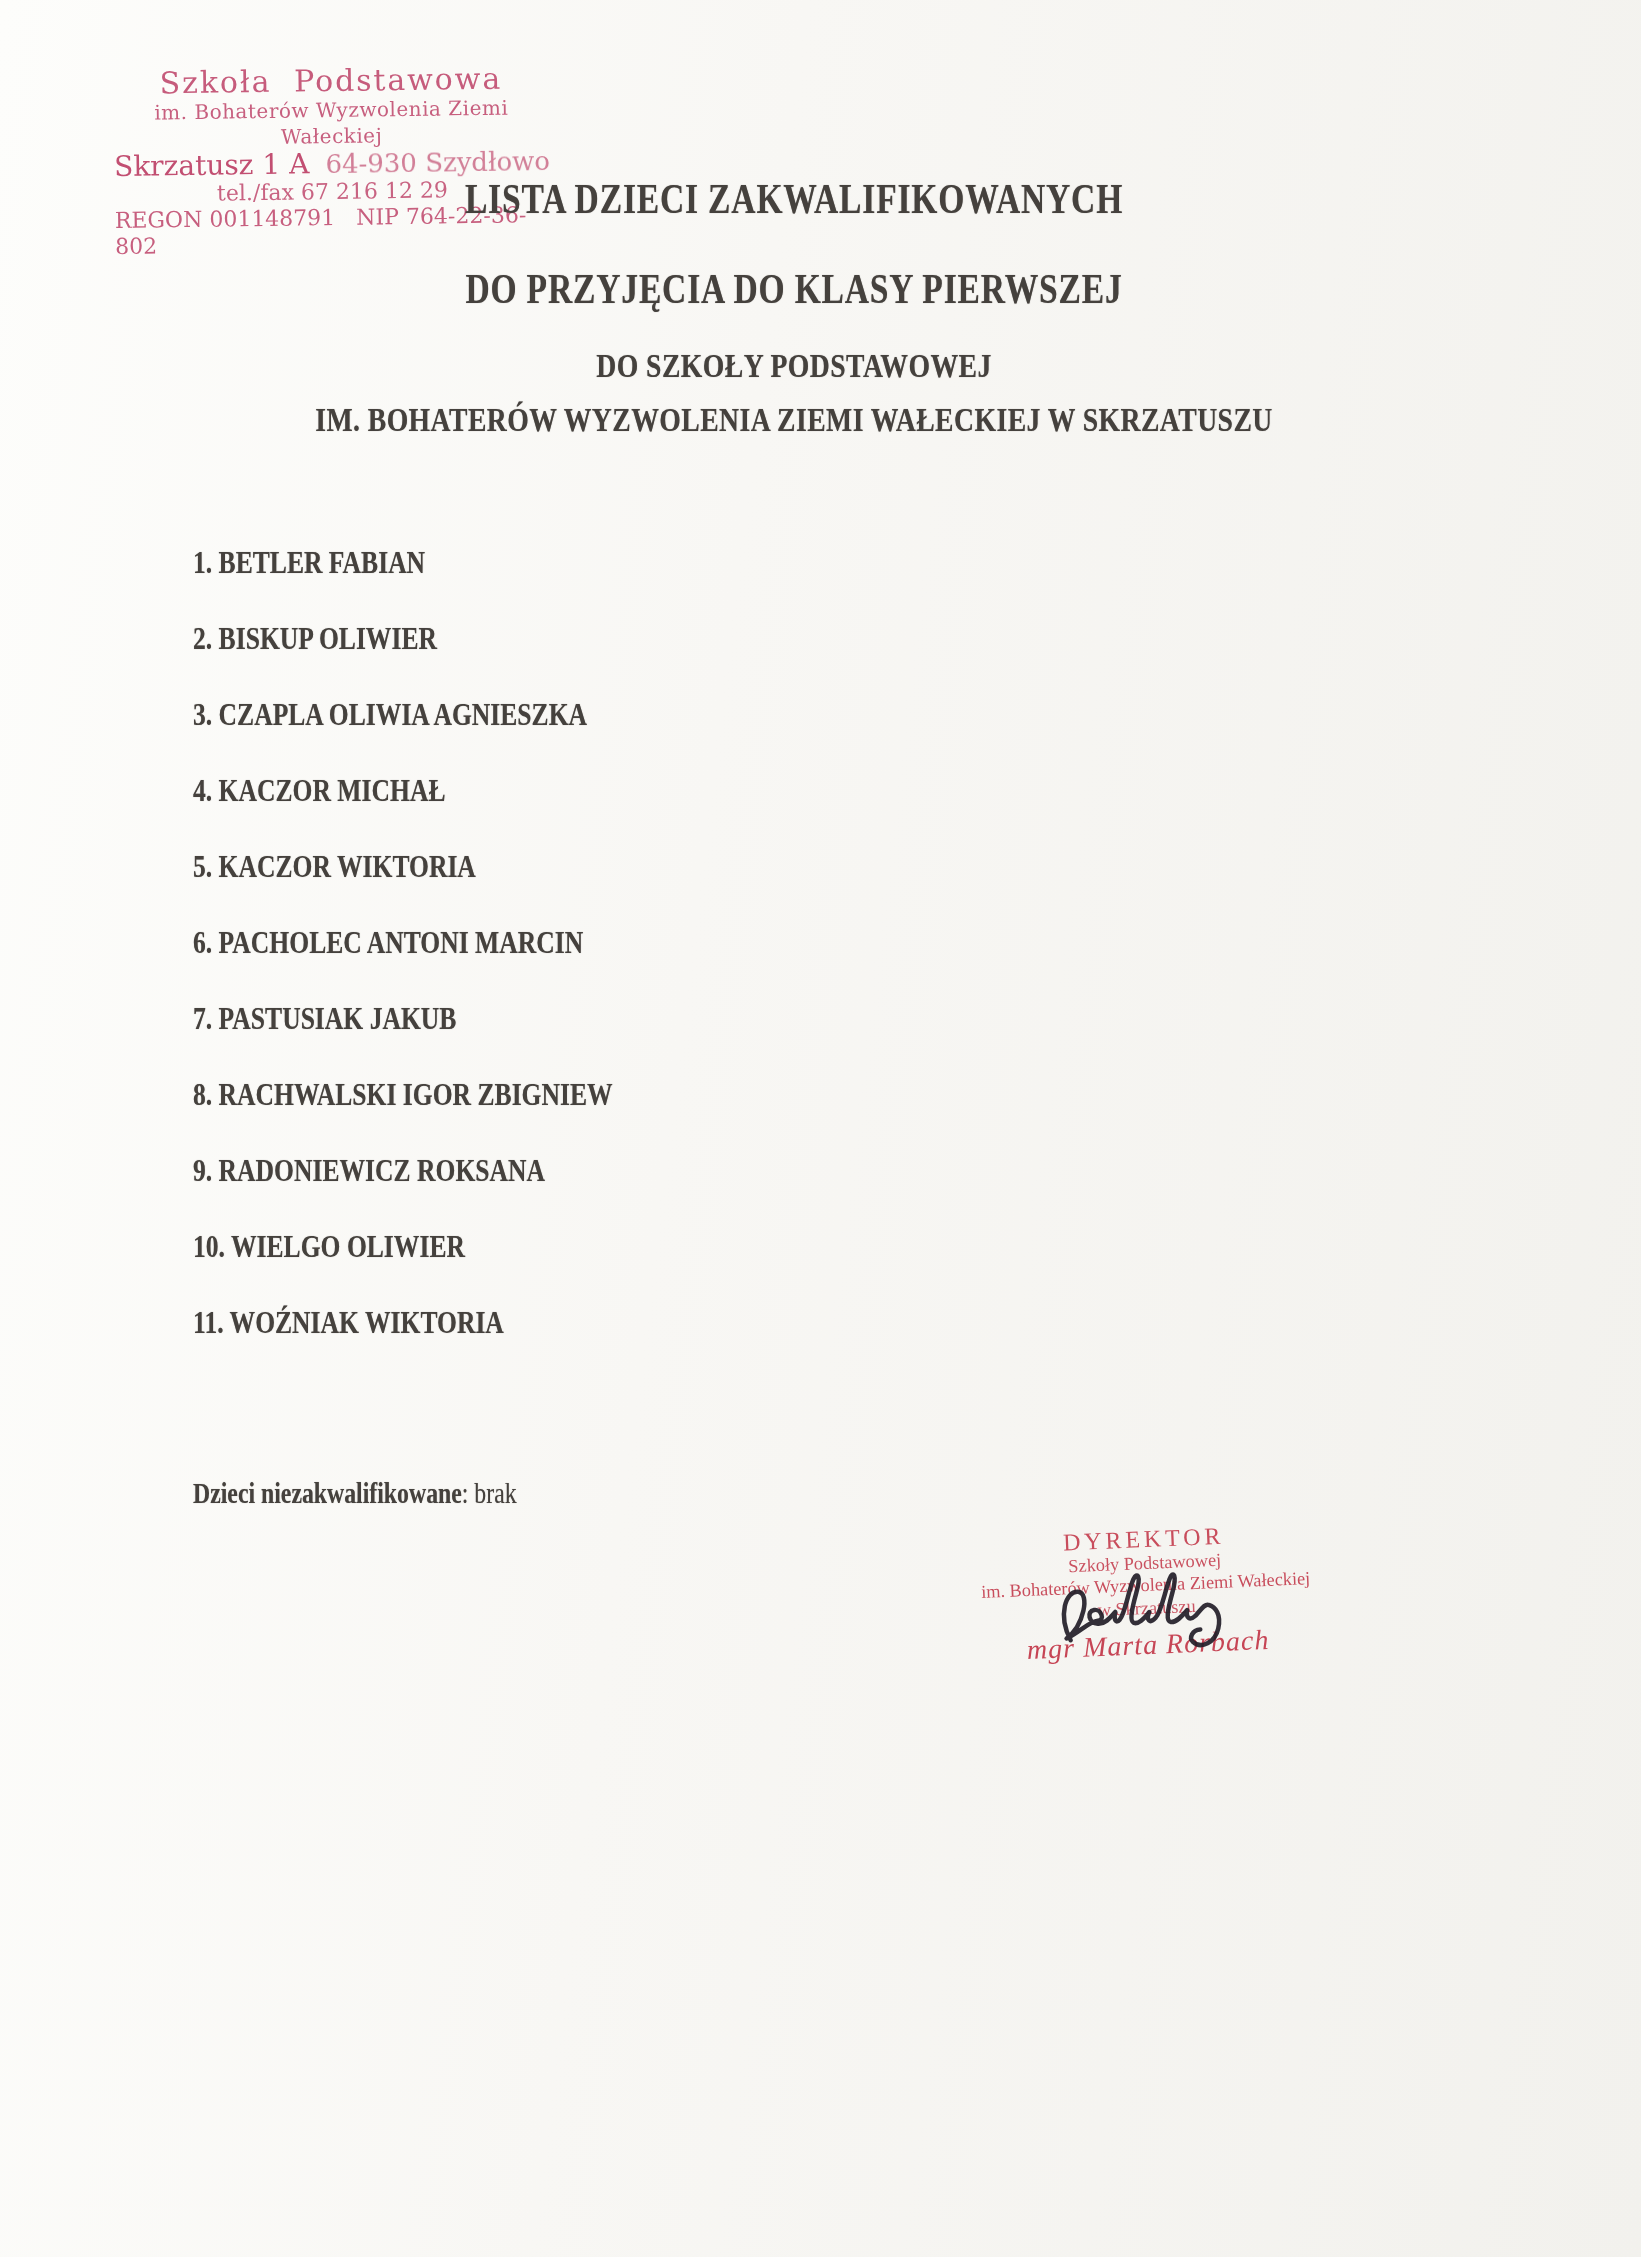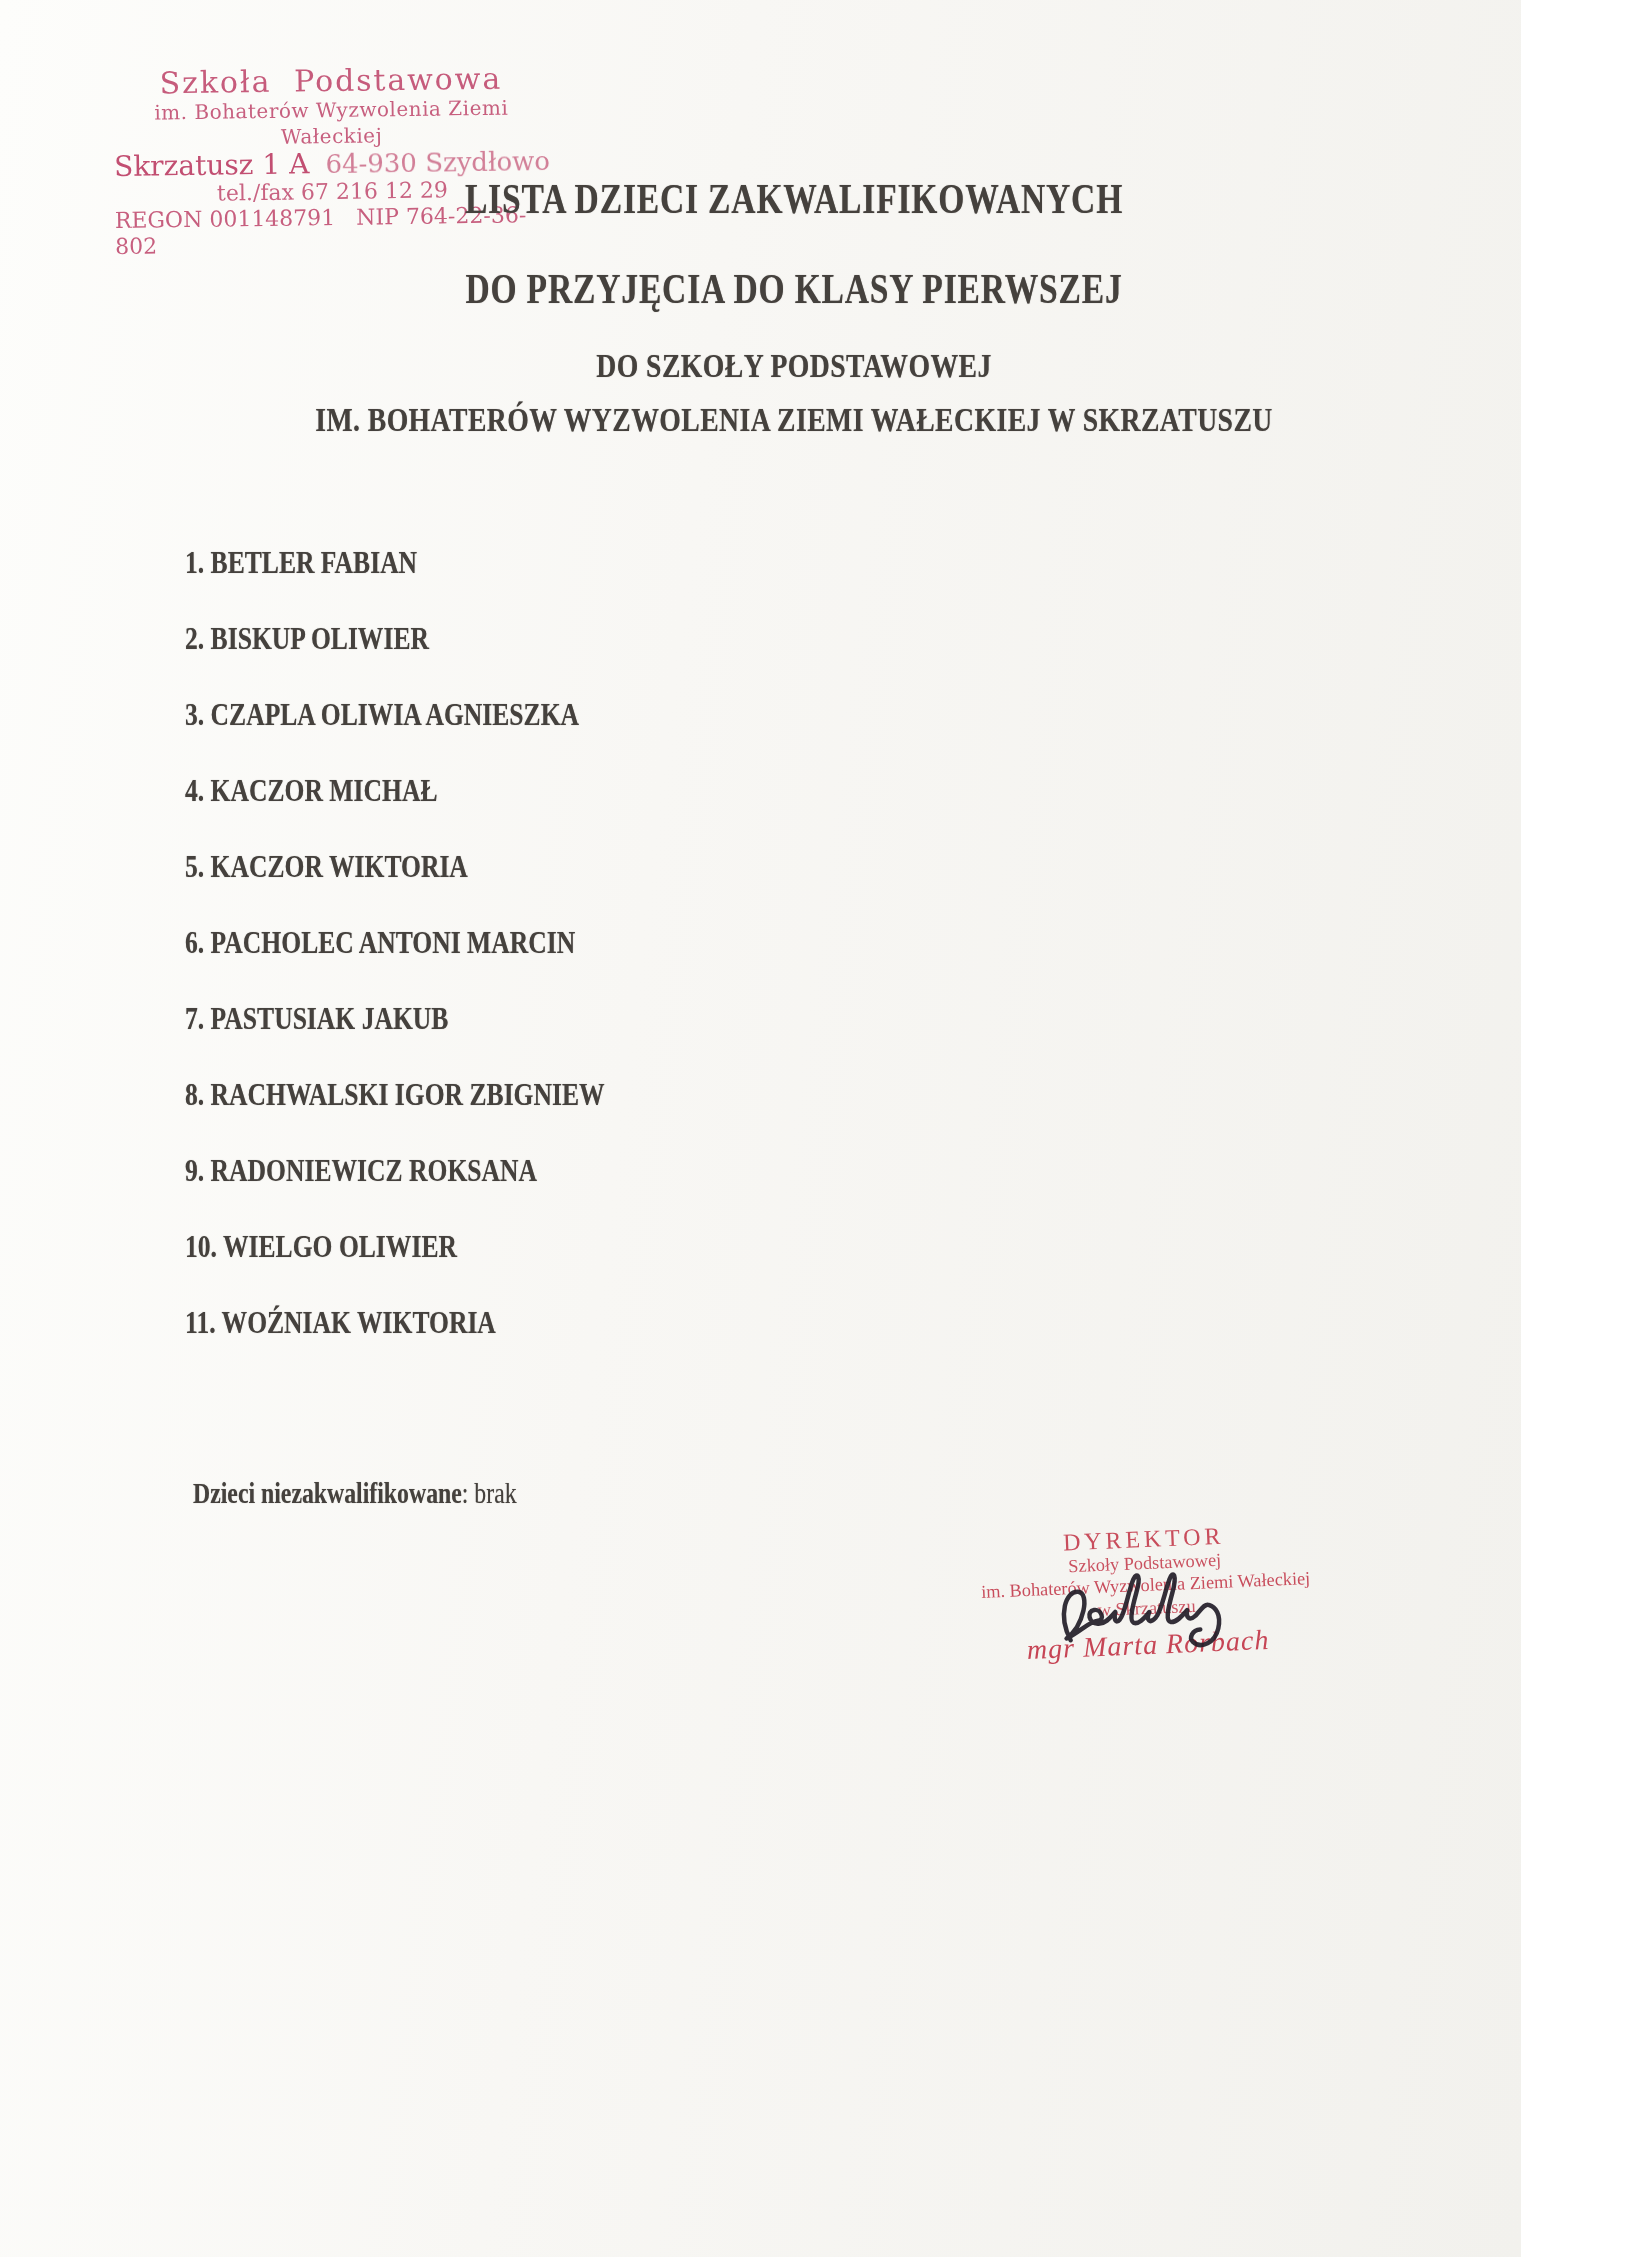--- a/index.html
+++ b/index.html
@@ -1,21 +1,20 @@
 <!DOCTYPE html>
 <html style="--stamp_pink: #c24f72; --stamp_red: #c43c4d; --ink_black: #221d28; --text_dark: #45413d; --paper: #f7f6f3;"><head>
 <meta charset="utf-8">
 <style>
   html,body { margin:0; padding:0; }
   body { font-family:"Liberation Serif","DejaVu Serif",serif; }
 
   .page {
-    position:relative; width:1507px; height:2257px; overflow:hidden;
+    position:relative; width:1641px; height:2257px; overflow:hidden;
     background: linear-gradient(97deg, #fdfdfb 0%, #f8f7f4 42%, #f2f1ed 100%);
-    padding-left: 14px;
   }
 
   
   .school-stamp {
     position:absolute; left:114px; top:64px; width:436px;
     color: var(--stamp_pink, #c24f72);
     transform: rotate(-0.8deg);
     font-family:"DejaVu Serif","Liberation Serif",serif;
     z-index:1;
   }
@@ -35,21 +34,21 @@
     z-index:2;
   }
   .t-big   { font-size:42px; letter-spacing:1px; transform:scaleX(.80); }
   .t-small { font-size:33px; letter-spacing:0.5px; transform:scaleX(.84); }
   #title1 { top:175px; }
   #title2 { top:265px; }
   #title3 { top:348px; }
   #title4 { top:402px; }
 
   
-  .name-list { position:absolute; left:185px; top:546px; z-index:2; }
+  .name-list { position:absolute; left:193px; top:546px; z-index:2; }
   .list-item {
     font-size:32px; font-weight:bold; line-height:32px;
     margin-bottom:44px; color: var(--text_dark, #45413d);
     text-shadow: 0 0 1px rgba(62,57,52,.5);
     transform:scaleX(.80); transform-origin:0 50%;
     white-space:nowrap;
   }
 
   
   .note-line {

